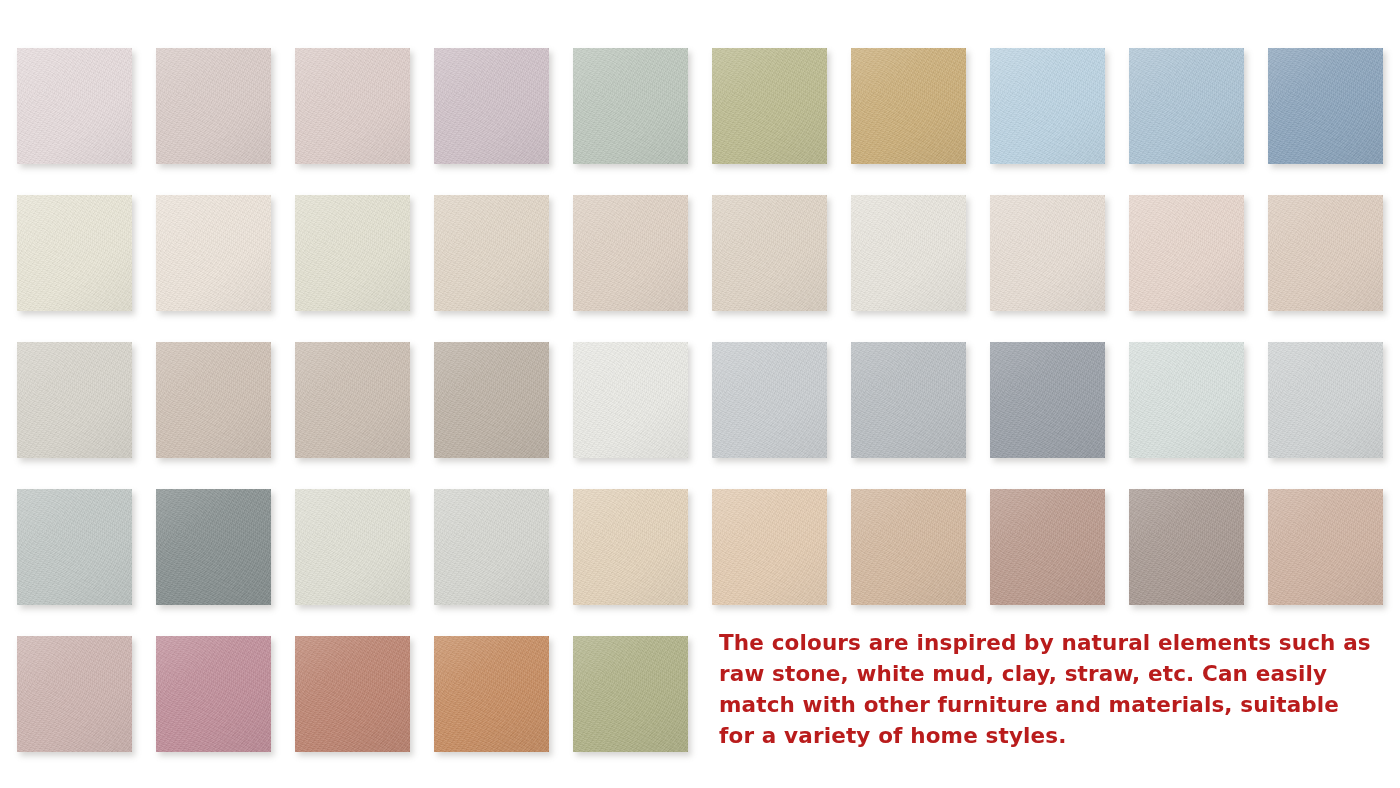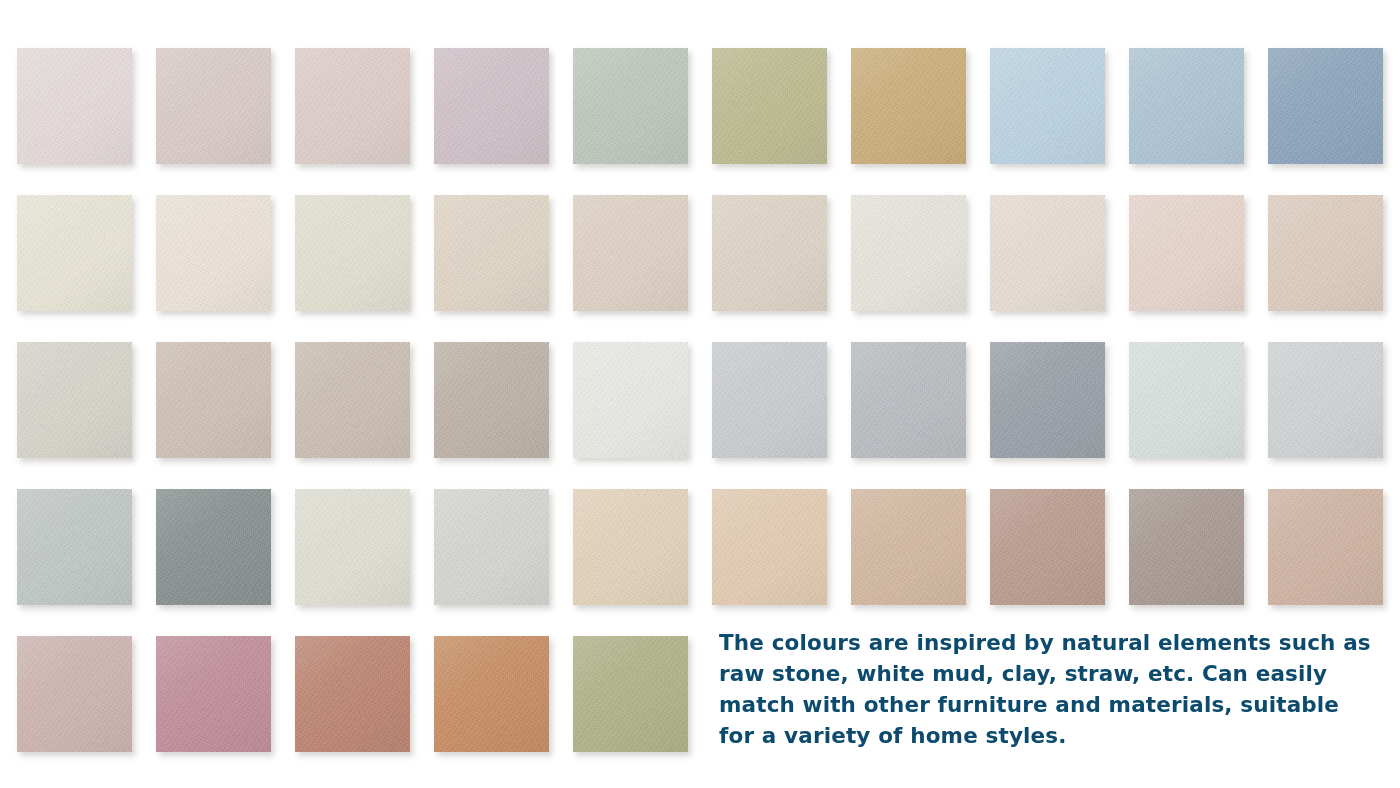--- a/index.html
+++ b/index.html
@@ -143,14 +143,14 @@
       <div class="swatch" title="#a89a93" style="left: 1129px; width: 115px; height: 116px; background-color: rgb(168, 154, 147);"></div>
       <div class="swatch" title="#cfb3a2" style="left: 1268px; width: 115px; height: 116px; background-color: rgb(207, 179, 162);"></div>
     </div>
     <div class="swatch-row" style="top: 636px;">
       <div class="swatch" title="#cdb4b0" style="left: 17px; width: 115px; height: 116px; background-color: rgb(205, 180, 176);"></div>
       <div class="swatch" title="#c08e9a" style="left: 156px; width: 115px; height: 116px; background-color: rgb(192, 142, 154);"></div>
       <div class="swatch" title="#bd8471" style="left: 295px; width: 115px; height: 116px; background-color: rgb(189, 132, 113);"></div>
       <div class="swatch" title="#c78d62" style="left: 434px; width: 115px; height: 116px; background-color: rgb(199, 141, 98);"></div>
       <div class="swatch" title="#b0b288" style="left: 573px; width: 115px; height: 116px; background-color: rgb(176, 178, 136);"></div>
     </div>
-    <div id="caption" style="color: #0c4a6e;">The colours are inspired by natural elements such as raw stone, white mud, clay, straw, etc. Can easily match with other furniture and materials, suitable for a variety of home styles.</div>
+    <div id="caption" style="color: #b91c1c;">The colours are inspired by natural elements such as raw stone, white mud, clay, straw, etc. Can easily match with other furniture and materials, suitable for a variety of home styles.</div>
 </div>
 
 </body></html>

